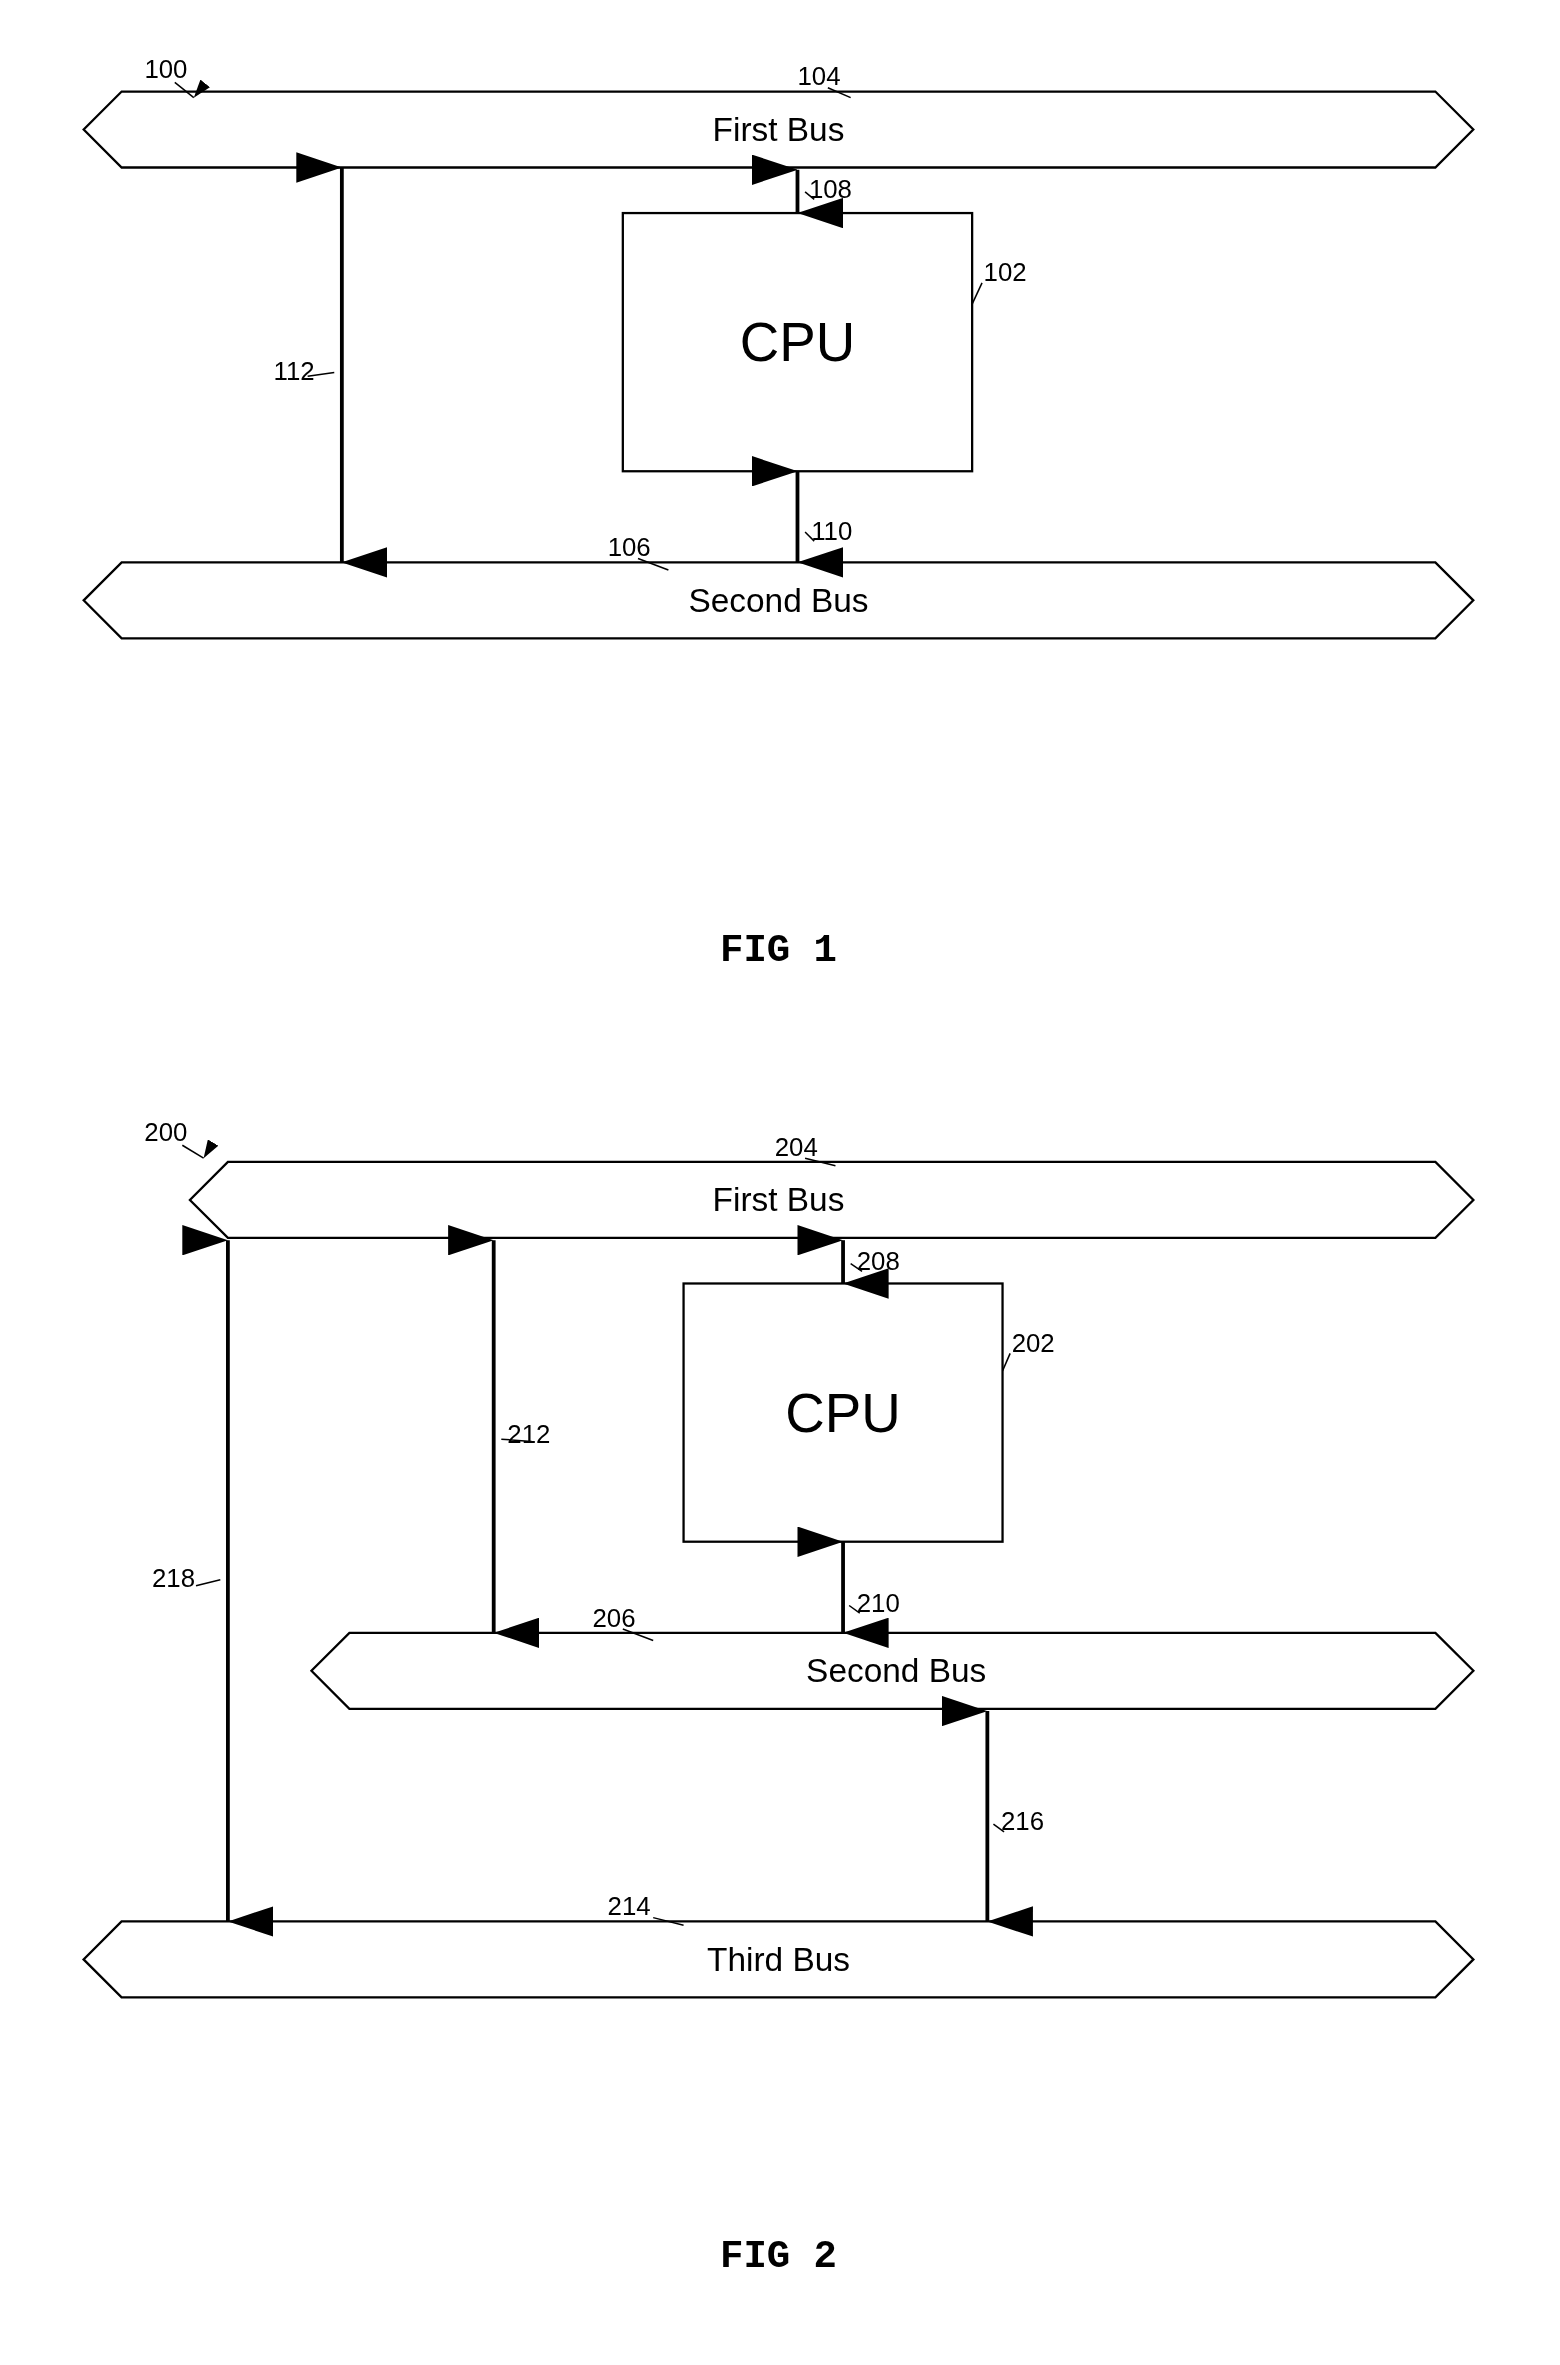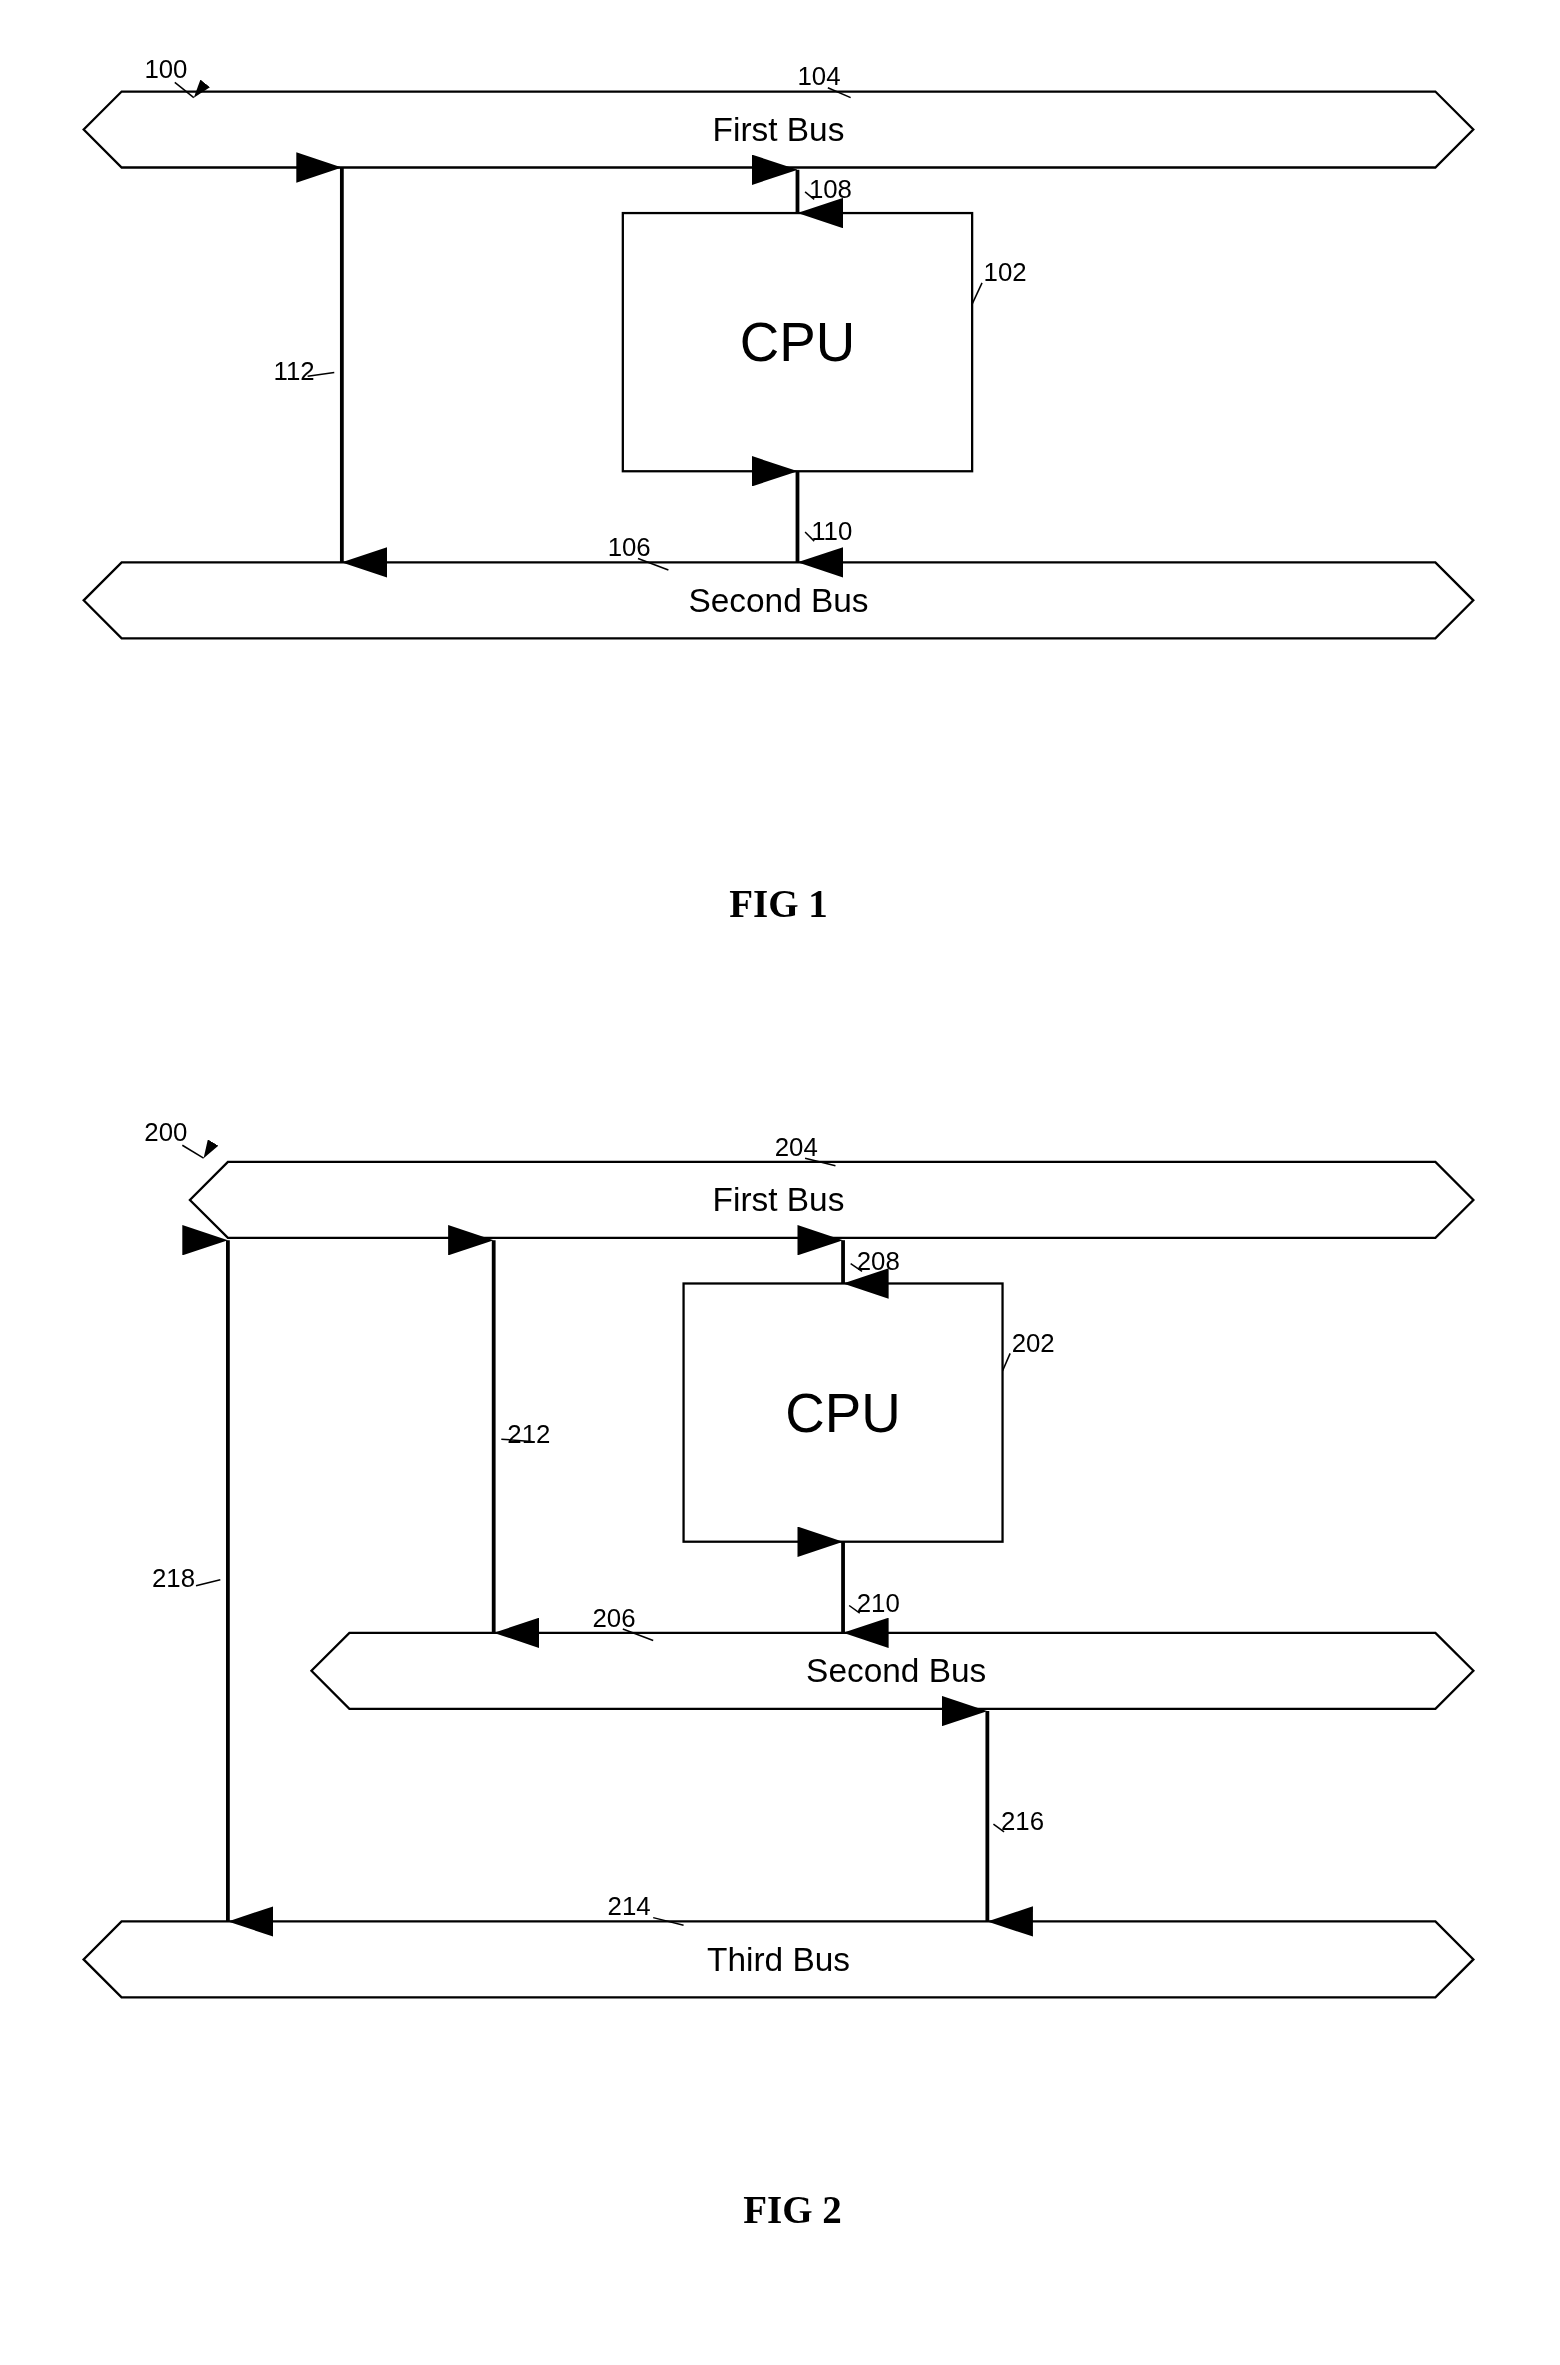--- a/index.html
+++ b/index.html
@@ -34,24 +34,25 @@
       top: 1101px;
       left: 76px;
       width: 1405px;
       height: 1215px;
     }
 
     
     .fig-label {
       font-size: 39px;
       font-weight: bold;
-      font-family: Liberation Serif, serif;
+      font-family: Liberation Mono, monospace;
       text-align: center;
       color: #000;
       position: absolute;
+      margin-top: 48px;
     }
 
     
     svg {
       position: absolute;
       top: 0;
       left: 0;
     }
   </style>
 </head>
@@ -239,17 +240,17 @@
       <line x1="200" y1="183" x2="200" y2="1080" stroke="#000" stroke-width="5" marker-start="url(#arr-up-f2)" marker-end="url(#arr-down-f2)"></line>
 
       <text x="100" y="640" text-anchor="start" font-size="34" font-family="Arial">218</text>
       <line x1="158" y1="638" x2="190" y2="630" stroke="#000" stroke-width="2"></line>
 
       <text x="90" y="52" text-anchor="start" font-size="34" font-family="Arial">200</text>
       <line x1="140" y1="58" x2="168" y2="75" stroke="#000" stroke-width="2" marker-end="url(#arr-down-f2)"></line>
 
     </svg>
 
-    <div class="fig-label" style="top: 1086px; left: 14px; width: 1405px;">FIG 2</div>
+    <div class="fig-label" style="top: 1086px; left: 0; width: 1405px;">FIG 2</div>
   </div>
 
 </div>
 
 
 </body></html>

